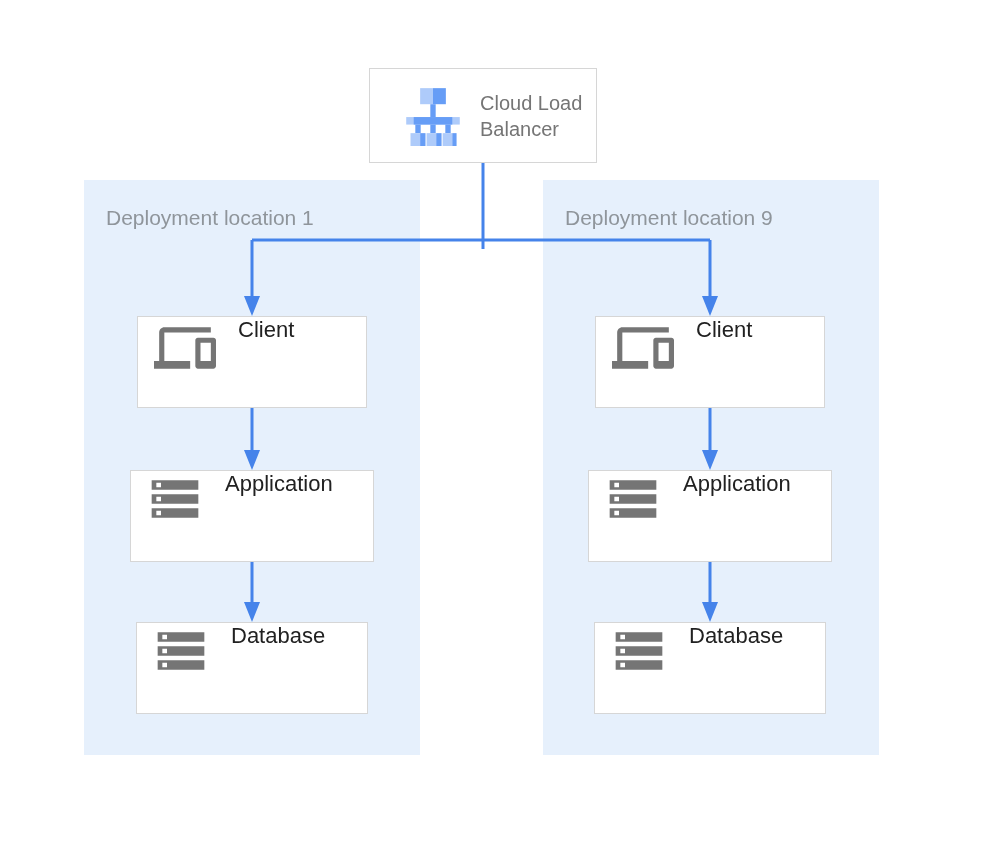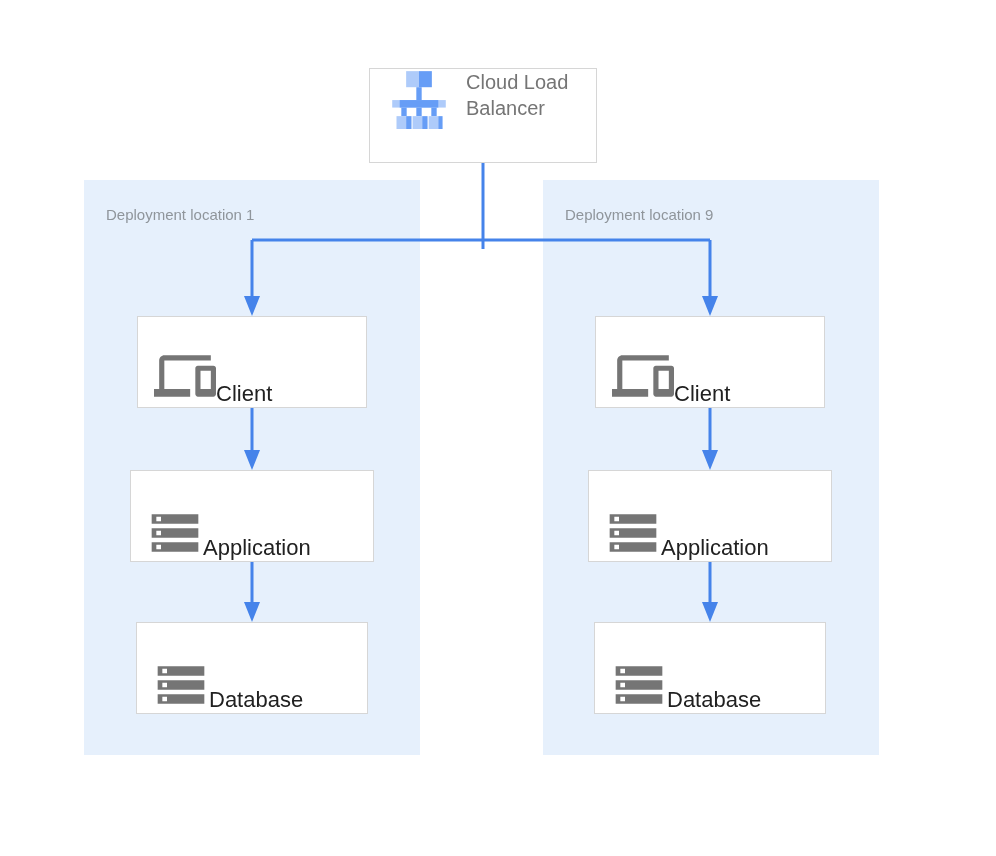--- a/index.html
+++ b/index.html
@@ -18,21 +18,21 @@
     background: var(--region-bg, #e6f0fc);
     z-index: 0;
   }
   .region-1 { left: 84px;  top: 180px; width: 336px; height: 575px; }
   .region-2 { left: 543px; top: 180px; width: 336px; height: 575px; }
 
   .region-label {
     position: absolute;
     left: 22px;
     top: 26px;
-    font-size: 15px;
+    font-size: 21px;
     color: var(--region-label, #8f959b);
     white-space: nowrap;
   }
 
   .connectors {
     position: absolute;
     left: 0; top: 0;
     z-index: 1;
     pointer-events: none;
   }
@@ -43,41 +43,42 @@
   }
   .edge-head { fill: var(--arrow, #4583ea); }
 
   .node {
     position: absolute;
     z-index: 2;
     background: var(--box-bg, #ffffff);
     border: 1px solid var(--box-border, #d6d6d6);
     box-sizing: border-box;
     display: flex;
-    align-items: flex-end;
+    align-items: flex-start;
     padding-left: 16px;
+    gap: 22px;
   }
   .node-label {
     font-size: 22px;
     color: var(--node-label, #212121);
     white-space: nowrap;
   }
   .node-icon { display: flex; align-items: center; justify-content: center; }
   .node-icon svg { display: block; }
 
   .lb-node {
     position: absolute;
     left: 369px; top: 68px; width: 228px; height: 95px;
     z-index: 2;
     background: var(--box-bg, #ffffff);
     border: 1px solid var(--box-border, #d6d6d6);
     box-sizing: border-box;
     display: flex;
-    align-items: flex-start;
-    padding-left: 19px;
+    align-items: center;
+    padding-left: 33px;
     gap: 17px;
   }
   .lb-label {
     font-size: 20px;
     line-height: 26px;
     color: var(--lb-label, #757575);
     width: 116px;
   }
 
   .client-1 { left: 137px; top: 316px; width: 230px; height: 92px; }

